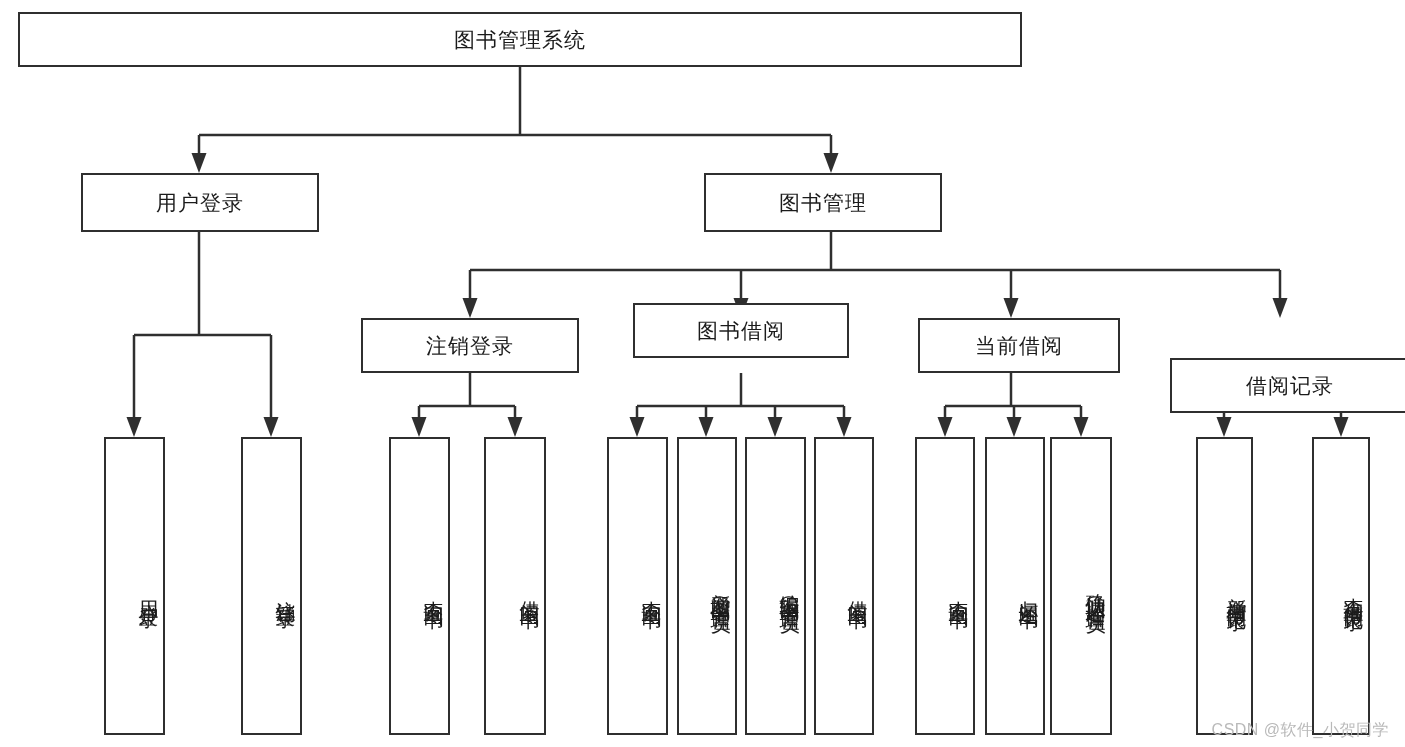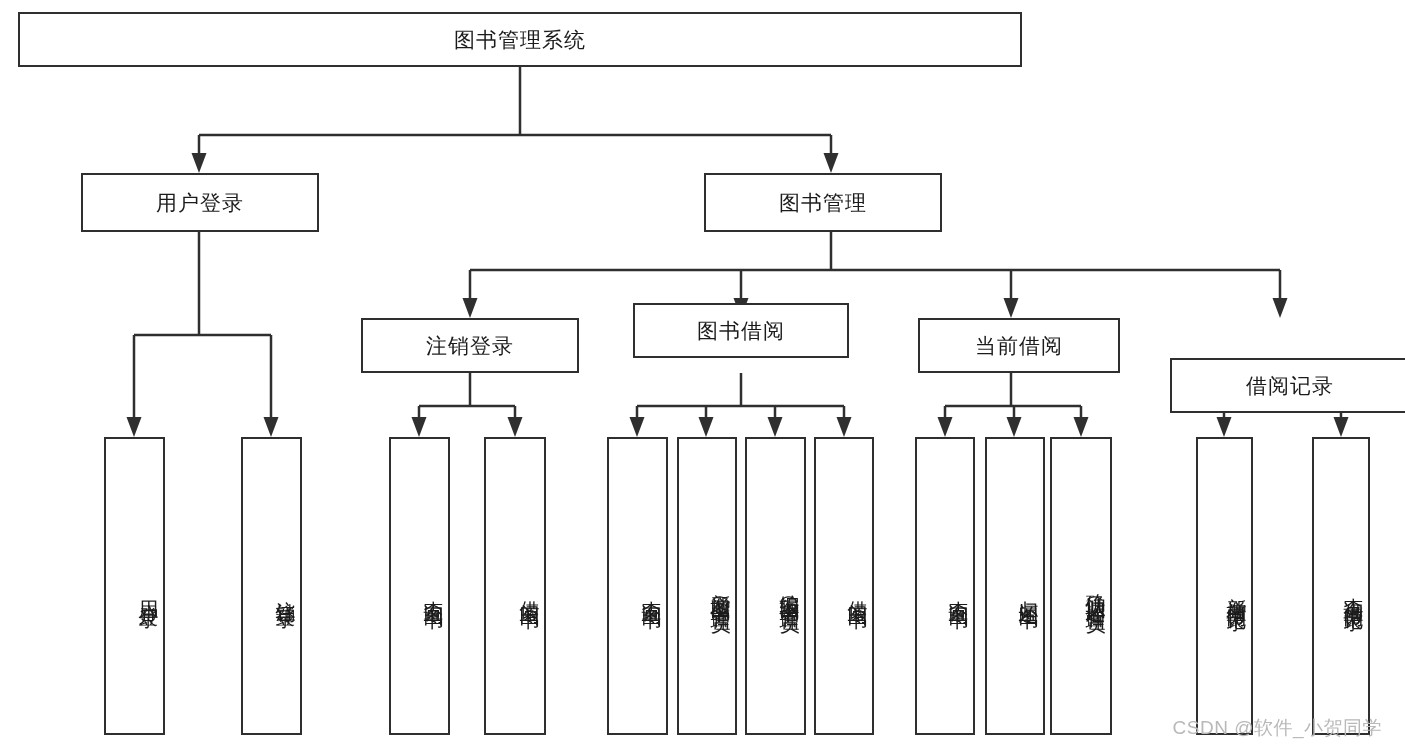--- a/index.html
+++ b/index.html
@@ -50,23 +50,23 @@
     justify-content: center;
   }
   .node.vert .vtext {
     writing-mode: vertical-rl;
     text-orientation: upright;
     display: block;
     white-space: nowrap;
   }
   #watermark {
     position: absolute;
-    right: 23px;
+    right: 16px;
     bottom: 6px;
-    font-size: 19px;
+    font-size: 16px;
     color: #b9b9b9;
     letter-spacing: 0.5px;
     white-space: nowrap;
   }
 </style>
 </head>
 <body>
 
 <div id="canvas">
 

